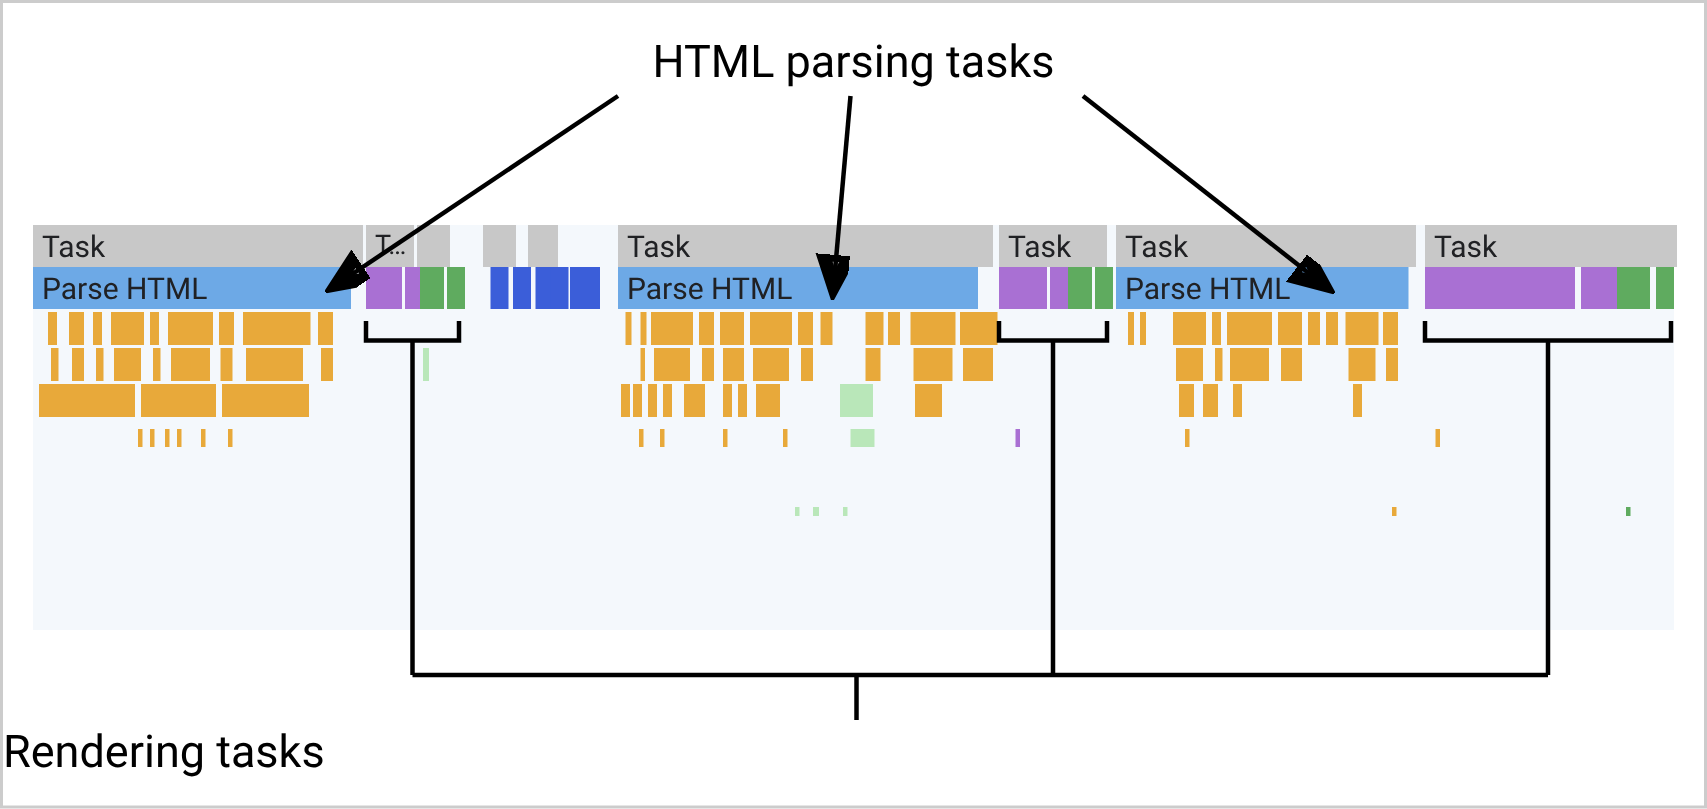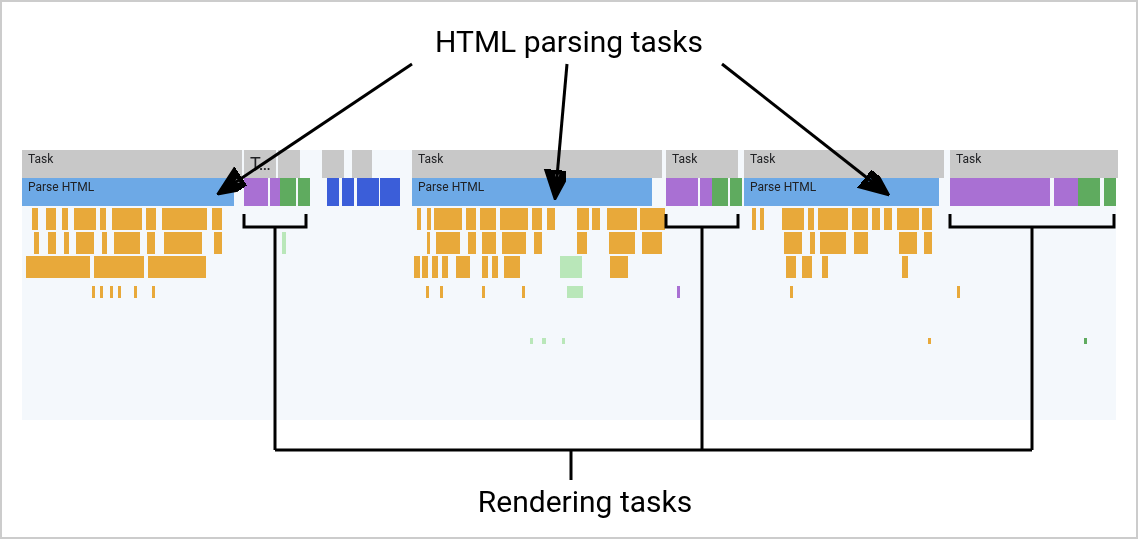--- a/index.html
+++ b/index.html
@@ -43,21 +43,21 @@
     left: 0;
     right: 0;
     height: 28px;
   }
   .task-row { top: 0; }
   .main-row { top: 28px; }
   .seg {
     position: absolute;
     top: 0;
     height: 28px;
-    font-size: 12px;
+    font-size: 20px;
     color: #202124;
     padding: 2px 6px 0 6px;
     white-space: nowrap;
     overflow: hidden;
   }
   .seg.small { font-size: 18px; padding-top: 3px; }
   .task { background: #c8c8c8; }
   .parse { background: #6da9e6; }
   .purple { background: #a970d3; }
   .green { background: #5fab5f; }
@@ -276,14 +276,14 @@
     <path d="M 664 212 L 664 225 L 736 225 L 736 212"></path>
     <line x1="700" y1="225" x2="700" y2="448"></line>
 
     <path d="M 948 212 L 948 225 L 1112 225 L 1112 212"></path>
     <line x1="1030" y1="225" x2="1030" y2="448"></line>
 
     <line x1="273" y1="448" x2="1030" y2="448"></line>
     <line x1="569" y1="448" x2="569" y2="478"></line>
   </svg>
 
-  <div class="bottom-label" style="left:0; right:0; top:482px; text-align:center;padding-left:32px;">Rendering tasks</div>
+  <div class="bottom-label" style="left:0; right:0; top:482px; text-align:left;">Rendering tasks</div>
 </div>
 
 </body></html>

